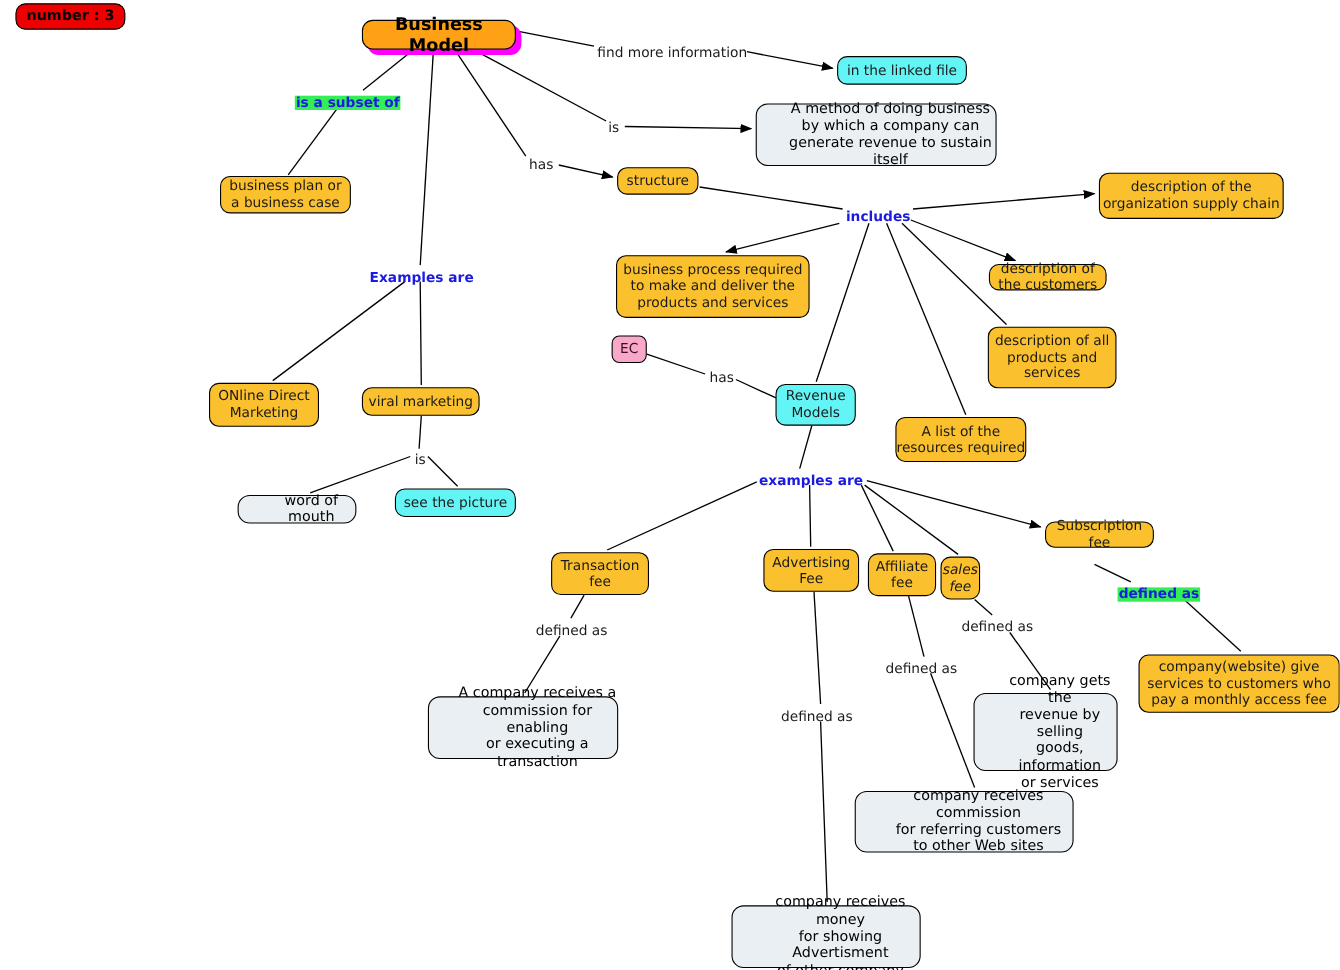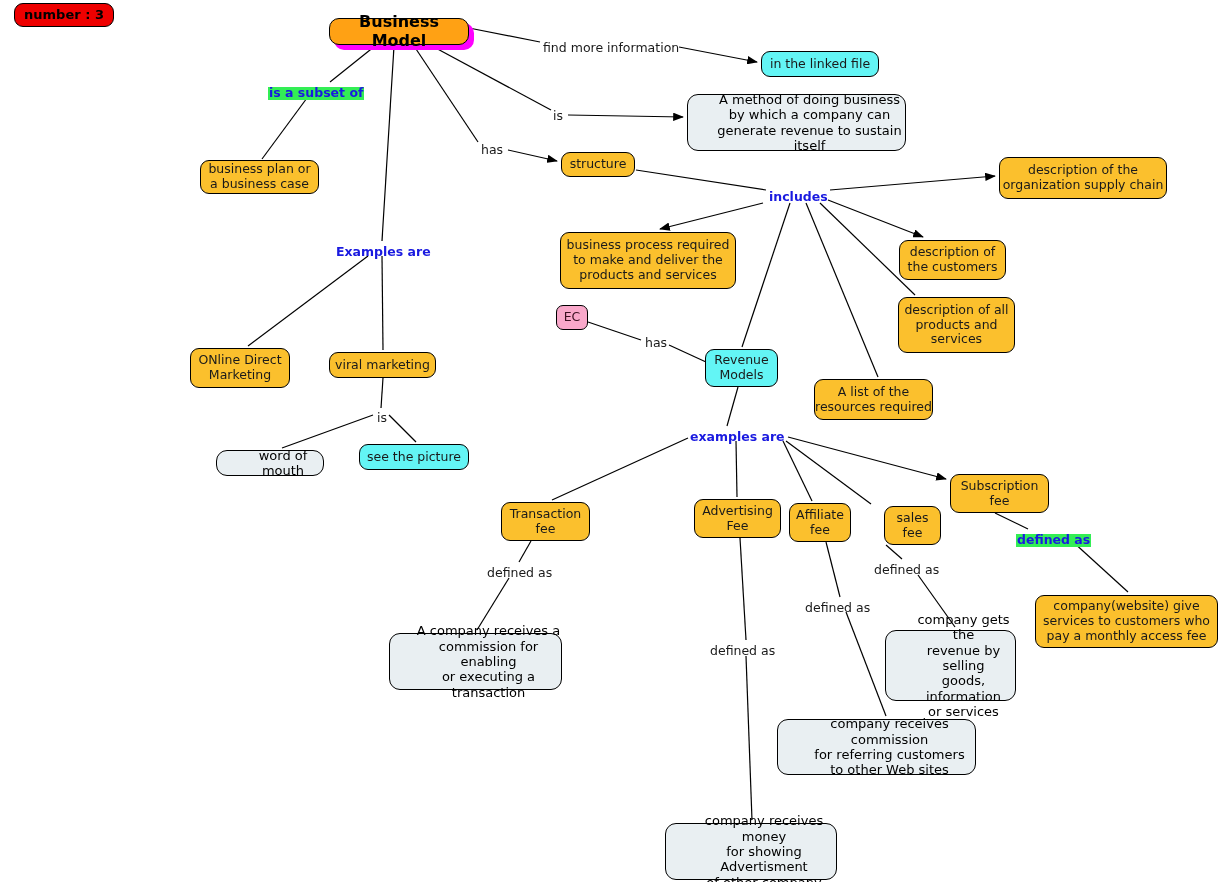--- a/index.html
+++ b/index.html
@@ -170,44 +170,44 @@
 by which a company can
 generate revenue to sustain itself</div>
       <div class="node n-yellow" style="left: 561px; top: 152px; width: 74px; height: 25px;">structure</div>
       <div class="node n-yellow" style="left: 200px; top: 160px; width: 119px; height: 34px;">business plan or
 a business case</div>
       <div class="node n-yellow" style="left: 999px; top: 157px; width: 168px; height: 42px;">description of the
 organization supply chain</div>
       <div class="node n-yellow" style="left: 560px; top: 232px; width: 176px; height: 57px;">business process required
 to make and deliver the
 products and services</div>
-      <div class="node n-yellow" style="left: 899px; top: 240px; width: 107px; height: 40px;">description of
+      <div class="node n-yellow" style="left: 899px; top: 240px; width: 107px; height: 24px;">description of
 the customers</div>
       <div class="node n-yellow" style="left: 898px; top: 297px; width: 117px; height: 56px;">description of all
 products and
 services</div>
       <div class="node n-pink" style="left: 556px; top: 305px; width: 32px; height: 25px;">EC</div>
       <div class="node n-cyan" style="left: 705px; top: 349px; width: 73px; height: 38px;">Revenue
 Models</div>
       <div class="node n-yellow" style="left: 190px; top: 348px; width: 100px; height: 40px;">ONline Direct
 Marketing</div>
       <div class="node n-yellow" style="left: 329px; top: 352px; width: 107px; height: 26px;">viral marketing</div>
       <div class="node n-yellow" style="left: 814px; top: 379px; width: 119px; height: 41px;">A list of the
 resources required</div>
       <div class="node n-gray" style="left: 216px; top: 450px; width: 108px; height: 26px;">word of mouth</div>
       <div class="node n-cyan" style="left: 359px; top: 444px; width: 110px; height: 26px;">see the picture</div>
-      <div class="node n-yellow" style="left: 950px; top: 474px; width: 99px; height: 39px;">Subscription
+      <div class="node n-yellow" style="left: 950px; top: 474px; width: 99px; height: 24px;">Subscription
 fee</div>
       <div class="node n-yellow" style="left: 501px; top: 502px; width: 89px; height: 39px;">Transaction
 fee</div>
       <div class="node n-yellow" style="left: 694px; top: 499px; width: 87px; height: 39px;">Advertising
 Fee</div>
       <div class="node n-yellow" style="left: 789px; top: 503px; width: 62px; height: 39px;">Affiliate
 fee</div>
-      <div class="node n-yellow" style="left: 884px; top: 506px; width: 57px; height: 39px;">sales
+      <div class="node n-yellow" style="left: 855px; top: 506px; width: 36px; height: 39px; font-style: italic;">sales
 fee</div>
       <div class="node n-yellow" style="left: 1035px; top: 595px; width: 183px; height: 53px;">company(website) give
 services to customers who
 pay a monthly access fee</div>
       <div class="node n-gray" style="left: 389px; top: 633px; width: 173px; height: 57px;">A company receives a
 commission for enabling
 or executing a transaction</div>
       <div class="node n-gray" style="left: 885px; top: 630px; width: 131px; height: 71px;">company gets the
 revenue by selling
 goods, information

